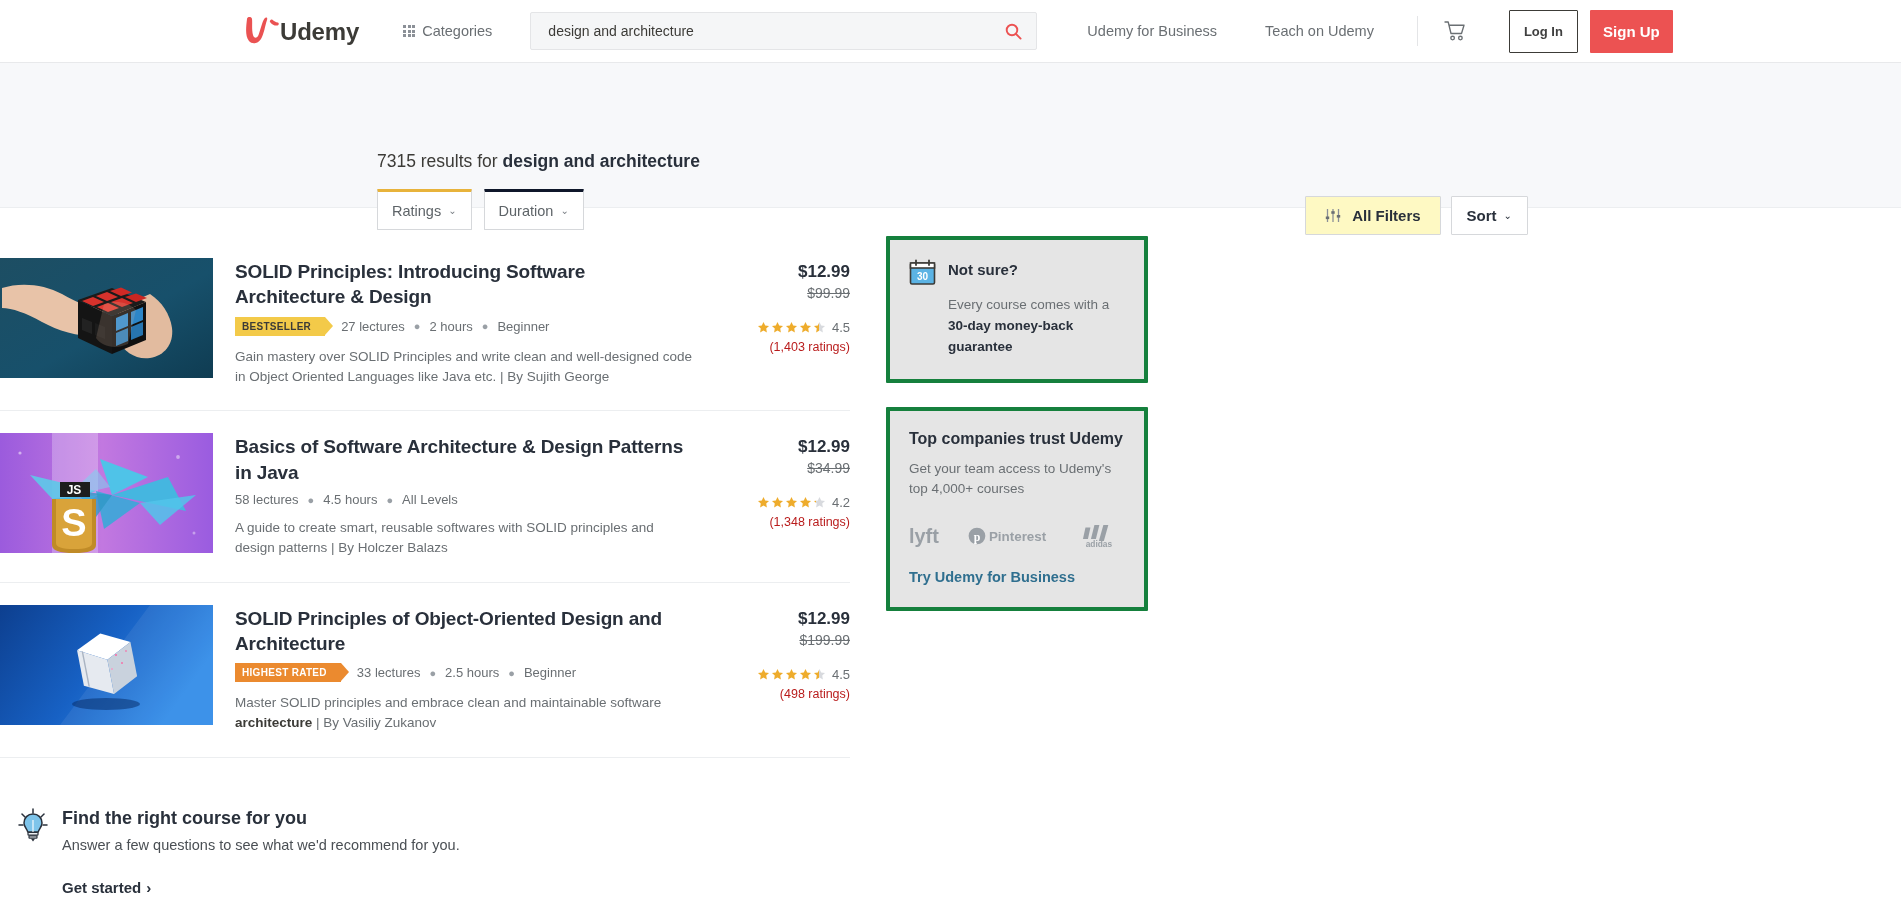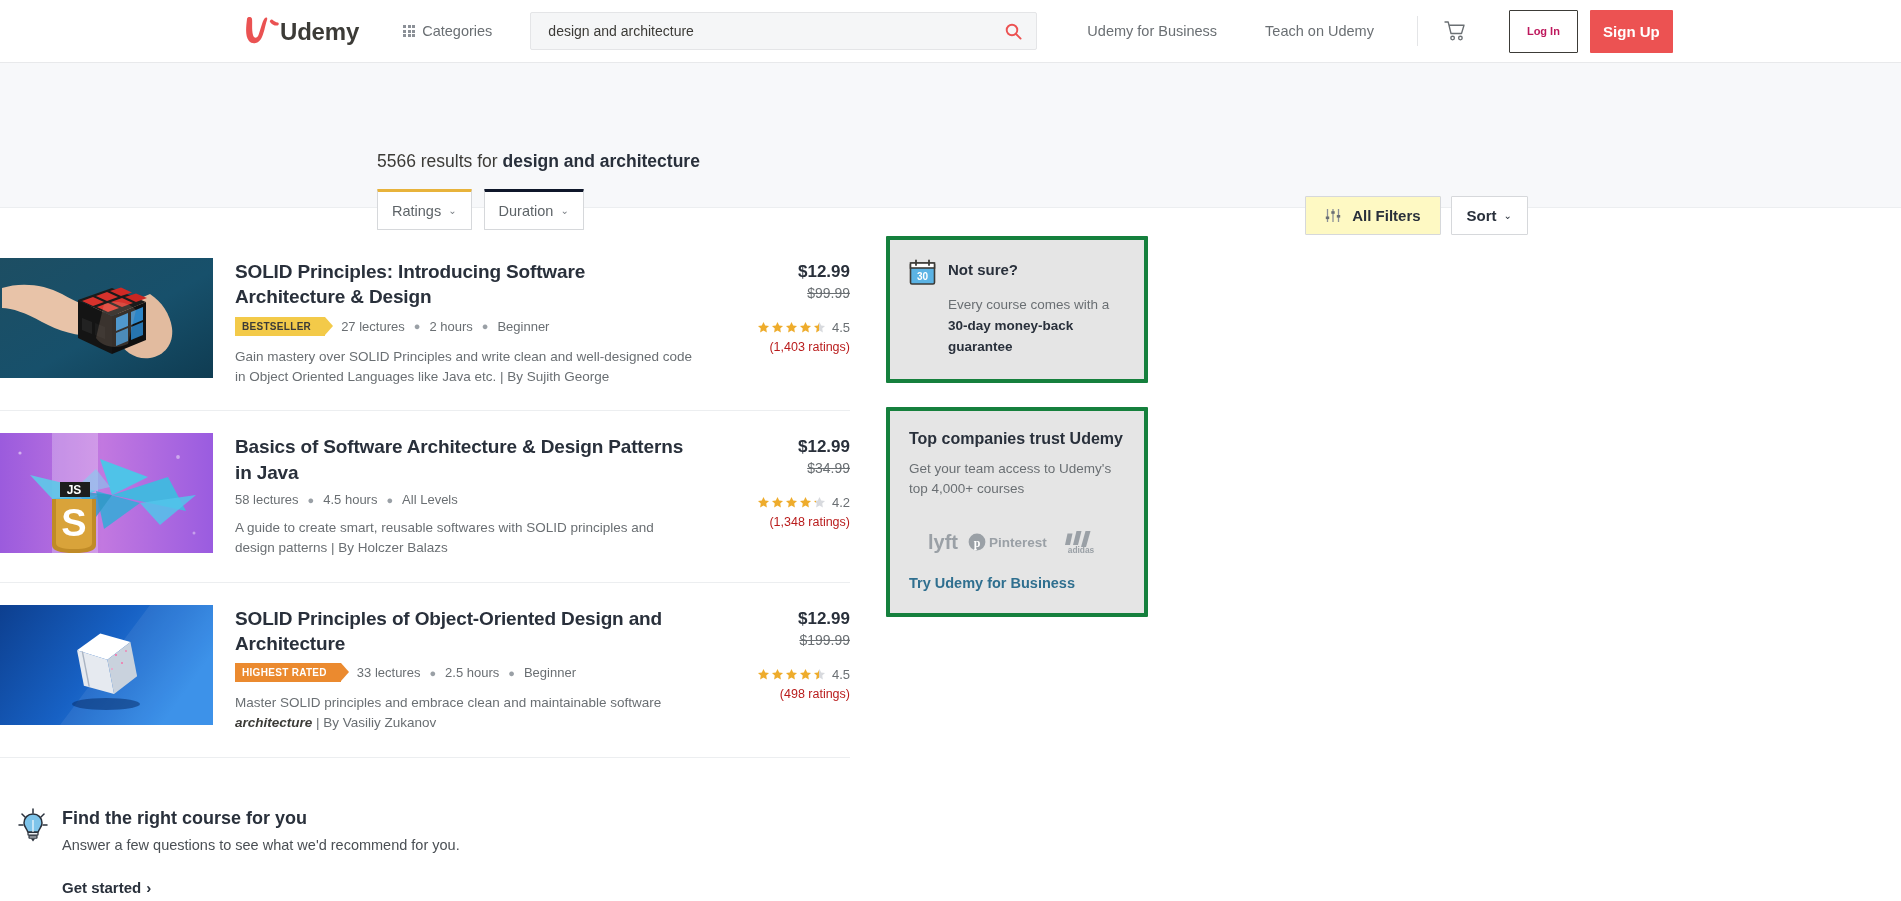--- a/index.html
+++ b/index.html
@@ -94,23 +94,23 @@
     cursor: pointer;
     line-height: 0;
   }
   .btn-login {
     margin-left: 42px;
     width: 69px;
     height: 43px;
     border: 1px solid #3c3b37;
     background: #fff;
     font-family: "Liberation Sans", sans-serif;
-    font-size: 11px;
-    font-weight: bold;
-    color: #be185d;
+    font-size: 13px;
+    font-weight: bold;
+    color: #404040;
     cursor: pointer;
     border-radius: 1px;
   }
   .btn-signup {
     margin-left: 12px;
     width: 83px;
     height: 43px;
     border: none;
     background: #ec5252;
     font-family: "Liberation Sans", sans-serif;
@@ -265,21 +265,21 @@
   .badge-highest { background: #eb8a2f; color: #fff; }
   .badge-highest::after { border-left: 8px solid #eb8a2f; }
 
   .c-desc {
     margin-top: 11px;
     font-size: 13.5px;
     line-height: 1.48;
     color: #6a6f73;
     max-width: 466px;
   }
-  .c-desc b { color: #3c3b37; font-weight: bold; font-style: italic; }
+  .c-desc b { color: #3c3b37; font-weight: bold; }
 
   .c-right {
     width: 132px;
     flex-shrink: 0;
     text-align: right;
     padding-top: 4px;
   }
   .price-now { font-size: 17px; font-weight: bold; color: #29303b; }
   .price-old {
     font-size: 14px;
@@ -323,26 +323,27 @@
   }
   .side-body b { color: #29303b; font-weight: bold; }
   .side-title { font-size: 16px; font-weight: bold; color: #29303b; }
   .side-sub {
     margin-top: 11px;
     font-size: 13.5px;
     line-height: 1.5;
     color: #6a6f73;
   }
   .logos {
-    margin-top: 30px;
-    display: flex;
-    align-items: center;
-    justify-content: center;
+    margin-top: 24px;
+    display: flex;
+    align-items: center;
+    justify-content: flex-start;
     padding-right: 4px;
     height: 26px;
+    gap: 19px;
   }
   .side-link {
     margin-top: 20px;
     font-size: 14.5px;
     font-weight: bold;
     color: #2f6f8f;
     cursor: pointer;
     display: inline-block;
   }
 
@@ -417,21 +418,21 @@
       <circle cx="16.4" cy="18" r="1.8" fill="none" stroke="#6a6f73" stroke-width="1.35"></circle>
     </svg>
   </div>
 
   <button class="btn-login">Log In</button>
   <button class="btn-signup">Sign Up</button>
 </div>
 
 <div class="results-bar">
   <div class="results-title">
-    <span>5566 results for </span><b>design and architecture</b>
+    <span>7315 results for </span><b>design and architecture</b>
   </div>
 
   <div class="filter-row">
     <div class="chip chip-ratings">
       <span>Ratings</span>
       <span class="cv">⌄</span>
     </div>
     <div class="chip chip-duration">
       <span>Duration</span>
       <span class="cv">⌄</span>

